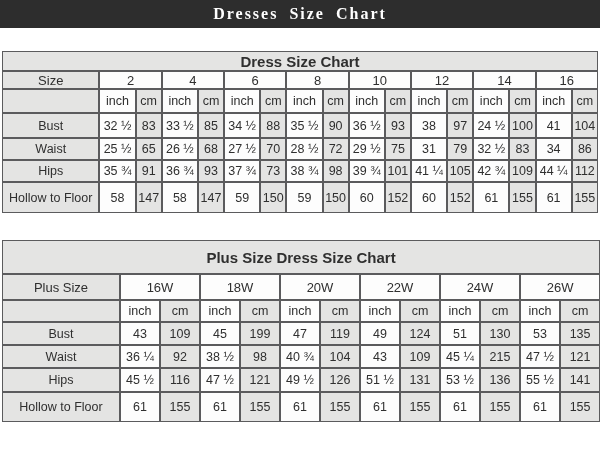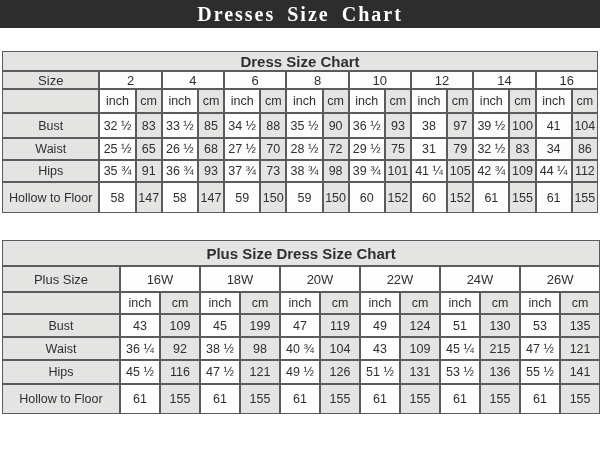--- a/index.html
+++ b/index.html
@@ -16,21 +16,21 @@
     height: 28px;
     background: #2d2d2d;
     display: flex;
     align-items: center;
     justify-content: center;
   }
   .banner h1 {
     margin: 0;
     color: #ffffff;
     font-family: "Liberation Serif", serif;
-    font-size: 20px;
+    font-size: 16px;
     font-weight: bold;
     letter-spacing: 2px;
     word-spacing: 5px;
   }
   table {
     border-collapse: separate;
     border-spacing: 0;
     table-layout: fixed;
     width: 596px;
     background: #ffffff;
@@ -65,21 +65,21 @@
   .t2 col.c-cm    { width: 40px; }
 
   .t1 tr:nth-child(1) { height: 20px; }
   .t1 tr:nth-child(2) { height: 18px; }
   .t1 tr:nth-child(3) { height: 24px; }
   .t1 tr:nth-child(4) { height: 25px; }
   .t1 tr:nth-child(5) { height: 22px; }
   .t1 tr:nth-child(6) { height: 22px; }
   .t1 tr:nth-child(7) { height: 31px; }
 
-  .t2 tr:nth-child(1) { height: 26px; margin-left: 36px; }
+  .t2 tr:nth-child(1) { height: 34px; margin-left: 36px; }
   .t2 tr:nth-child(2) { height: 26px; border-radius: 13px; }
   .t2 tr:nth-child(3) { height: 22px; }
   .t2 tr:nth-child(4) { height: 23px; }
   .t2 tr:nth-child(5) { height: 23px; }
   .t2 tr:nth-child(6) { height: 24px; }
   .t2 tr:nth-child(7) { height: 30px; }
 </style>
 </head>
 <body>
 
@@ -150,21 +150,21 @@
             <td class="white">33 ½</td>
             <td class="gray">85</td>
             <td class="white">34 ½</td>
             <td class="gray">88</td>
             <td class="white">35 ½</td>
             <td class="gray">90</td>
             <td class="white">36 ½</td>
             <td class="gray">93</td>
             <td class="white">38</td>
             <td class="gray">97</td>
-            <td class="white">39 ½</td>
+            <td class="white">24 ½</td>
             <td class="gray">100</td>
             <td class="white">41</td>
             <td class="gray">104</td>
           </tr>
           <tr class="measure-row">
             <td class="gray">Waist</td>
             <td class="white">25 ½</td>
             <td class="gray">65</td>
             <td class="white">26 ½</td>
             <td class="gray">68</td>

